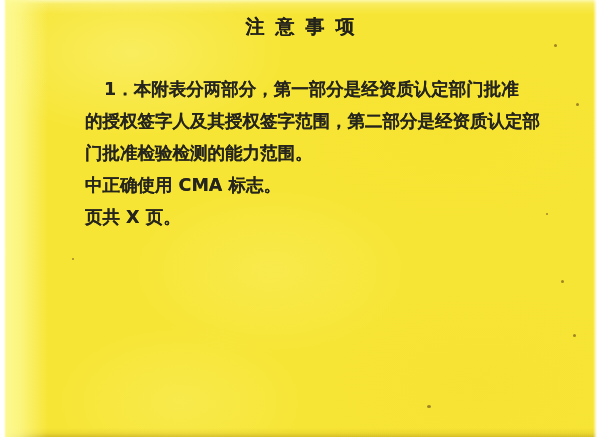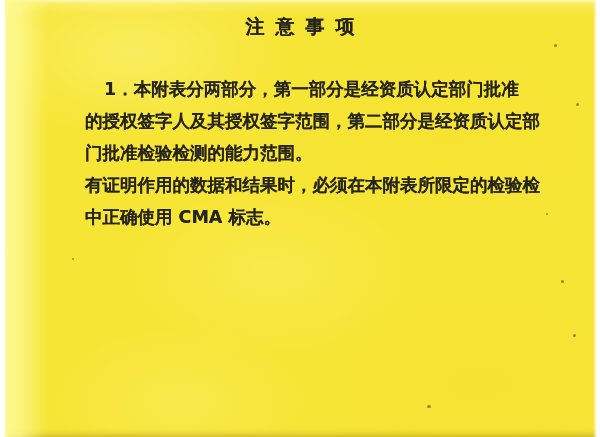--- a/index.html
+++ b/index.html
@@ -80,22 +80,22 @@
 <div class="paper">
 
   <div class="title-row">
     <span class="title">注意事项</span>
   </div>
 
   <div class="body">
     <div class="line indent">1．本附表分两部分，第一部分是经资质认定部门批准</div>
     <div class="line">的授权签字人及其授权签字范围，第二部分是经资质认定部</div>
     <div class="line">门批准检验检测的能力范围。</div>
-    <div class="line">有证明作用的数据和结果时，必须在本附表所限定的检验检</div>
     <div class="line">中正确使用 CMA 标志。</div>
+    <div class="line">页共 X 页。</div>
   </div>
 
   <div class="speck" style="left:554px; top:44px;  width:3px; height:3px;"></div>
   <div class="speck" style="left:576px; top:103px; width:3px; height:3px;"></div>
   <div class="speck" style="left:561px; top:280px; width:3px; height:3px;"></div>
   <div class="speck" style="left:573px; top:334px; width:3px; height:3px;"></div>
   <div class="speck" style="left:427px; top:405px; width:4px; height:3px;"></div>
   <div class="speck" style="left:531px; top:120px; width:2px; height:2px;"></div>
   <div class="speck" style="left:546px; top:213px; width:2px; height:2px;"></div>
   <div class="speck" style="left:72px;  top:258px; width:2px; height:2px;"></div>

